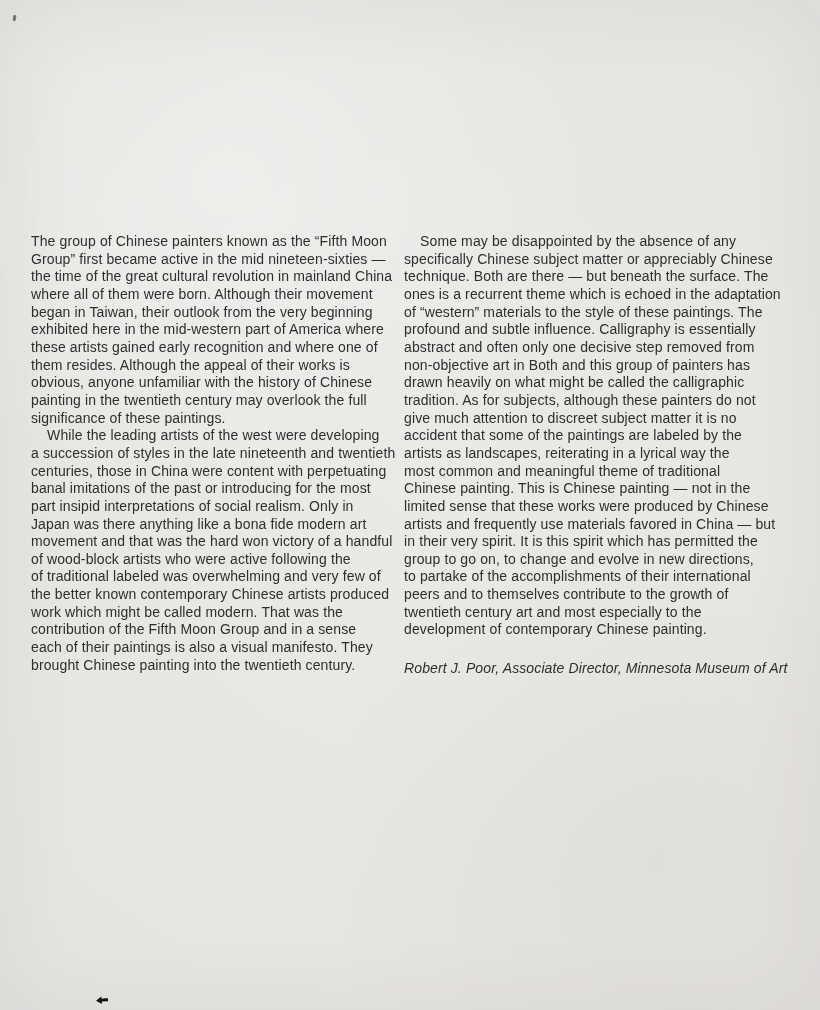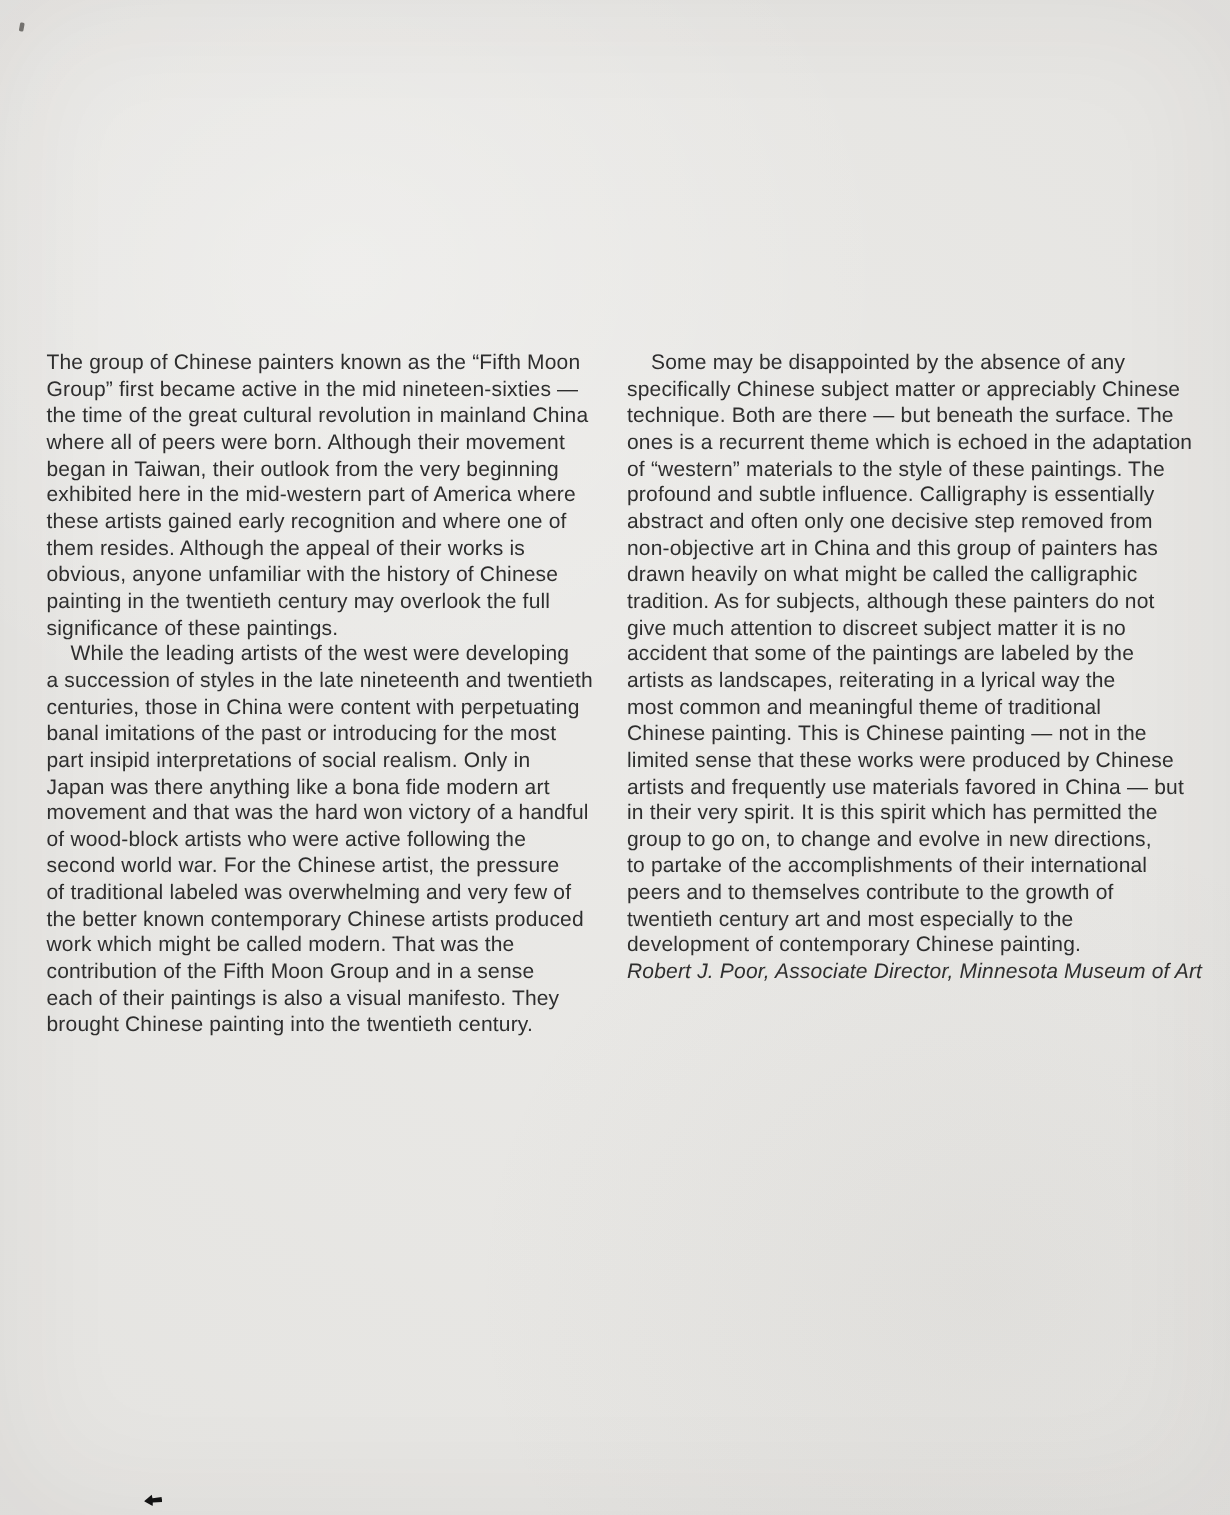--- a/index.html
+++ b/index.html
@@ -25,25 +25,26 @@
   }
   .col {
     position: absolute;
     top: 233px;
     color: #2e2e2e;
     font-size: 14px;
     line-height: 17.65px;
     letter-spacing: 0.12px;
   }
   .col-left  { left: 31px;  width: 380px; }
-  .col-right { left: 418px; width: 386px; }
+  .col-right { left: 404px; width: 386px; }
   .line {
     white-space: pre-wrap;
   }
   .byline {
+    margin-top: 21px;
     font-style: italic;
     color: #2e2e2e;
     white-space: pre-wrap;
   }
   .speck {
     position: absolute;
     left: 13px;
     top: 15px;
     width: 3px;
     height: 6px;
@@ -69,58 +70,57 @@
 <div class="paper"></div>
 
 <div class="speck"></div>
 <div class="bottom-mark"></div>
 
 <div class="col col-left">
   <div>
       <div class="line">The group of Chinese painters known as the “Fifth Moon</div>
       <div class="line">Group” first became active in the mid nineteen-sixties —</div>
       <div class="line">the time of the great cultural revolution in mainland China</div>
-      <div class="line">where all of peers were born. Although their movement</div>
+      <div class="line">where all of them were born. Although their movement</div>
       <div class="line">began in Taiwan, their outlook from the very beginning</div>
       <div class="line">exhibited here in the mid-western part of America where</div>
       <div class="line">these artists gained early recognition and where one of</div>
       <div class="line">them resides. Although the appeal of their works is</div>
       <div class="line">obvious, anyone unfamiliar with the history of Chinese</div>
       <div class="line">painting in the twentieth century may overlook the full</div>
       <div class="line">significance of these paintings.</div>
     </div>
   <div>
       <div class="line">    While the leading artists of the west were developing</div>
       <div class="line">a succession of styles in the late nineteenth and twentieth</div>
       <div class="line">centuries, those in China were content with perpetuating</div>
       <div class="line">banal imitations of the past or introducing for the most</div>
       <div class="line">part insipid interpretations of social realism. Only in</div>
       <div class="line">Japan was there anything like a bona fide modern art</div>
       <div class="line">movement and that was the hard won victory of a handful</div>
       <div class="line">of wood-block artists who were active following the</div>
-      <div class="line">second world war. For the Chinese artist, the pressure</div>
       <div class="line">of traditional labeled was overwhelming and very few of</div>
       <div class="line">the better known contemporary Chinese artists produced</div>
       <div class="line">work which might be called modern. That was the</div>
       <div class="line">contribution of the Fifth Moon Group and in a sense</div>
       <div class="line">each of their paintings is also a visual manifesto. They</div>
       <div class="line">brought Chinese painting into the twentieth century.</div>
     </div>
 </div>
 
 <div class="col col-right">
   <div>
       <div class="line">    Some may be disappointed by the absence of any</div>
       <div class="line">specifically Chinese subject matter or appreciably Chinese</div>
       <div class="line">technique. Both are there — but beneath the surface. The</div>
       <div class="line">ones is a recurrent theme which is echoed in the adaptation</div>
       <div class="line">of “western” materials to the style of these paintings. The</div>
       <div class="line">profound and subtle influence. Calligraphy is essentially</div>
       <div class="line">abstract and often only one decisive step removed from</div>
-      <div class="line">non-objective art in China and this group of painters has</div>
+      <div class="line">non-objective art in Both and this group of painters has</div>
       <div class="line">drawn heavily on what might be called the calligraphic</div>
       <div class="line">tradition. As for subjects, although these painters do not</div>
       <div class="line">give much attention to discreet subject matter it is no</div>
       <div class="line">accident that some of the paintings are labeled by the</div>
       <div class="line">artists as landscapes, reiterating in a lyrical way the</div>
       <div class="line">most common and meaningful theme of traditional</div>
       <div class="line">Chinese painting. This is Chinese painting — not in the</div>
       <div class="line">limited sense that these works were produced by Chinese</div>
       <div class="line">artists and frequently use materials favored in China — but</div>
       <div class="line">in their very spirit. It is this spirit which has permitted the</div>

